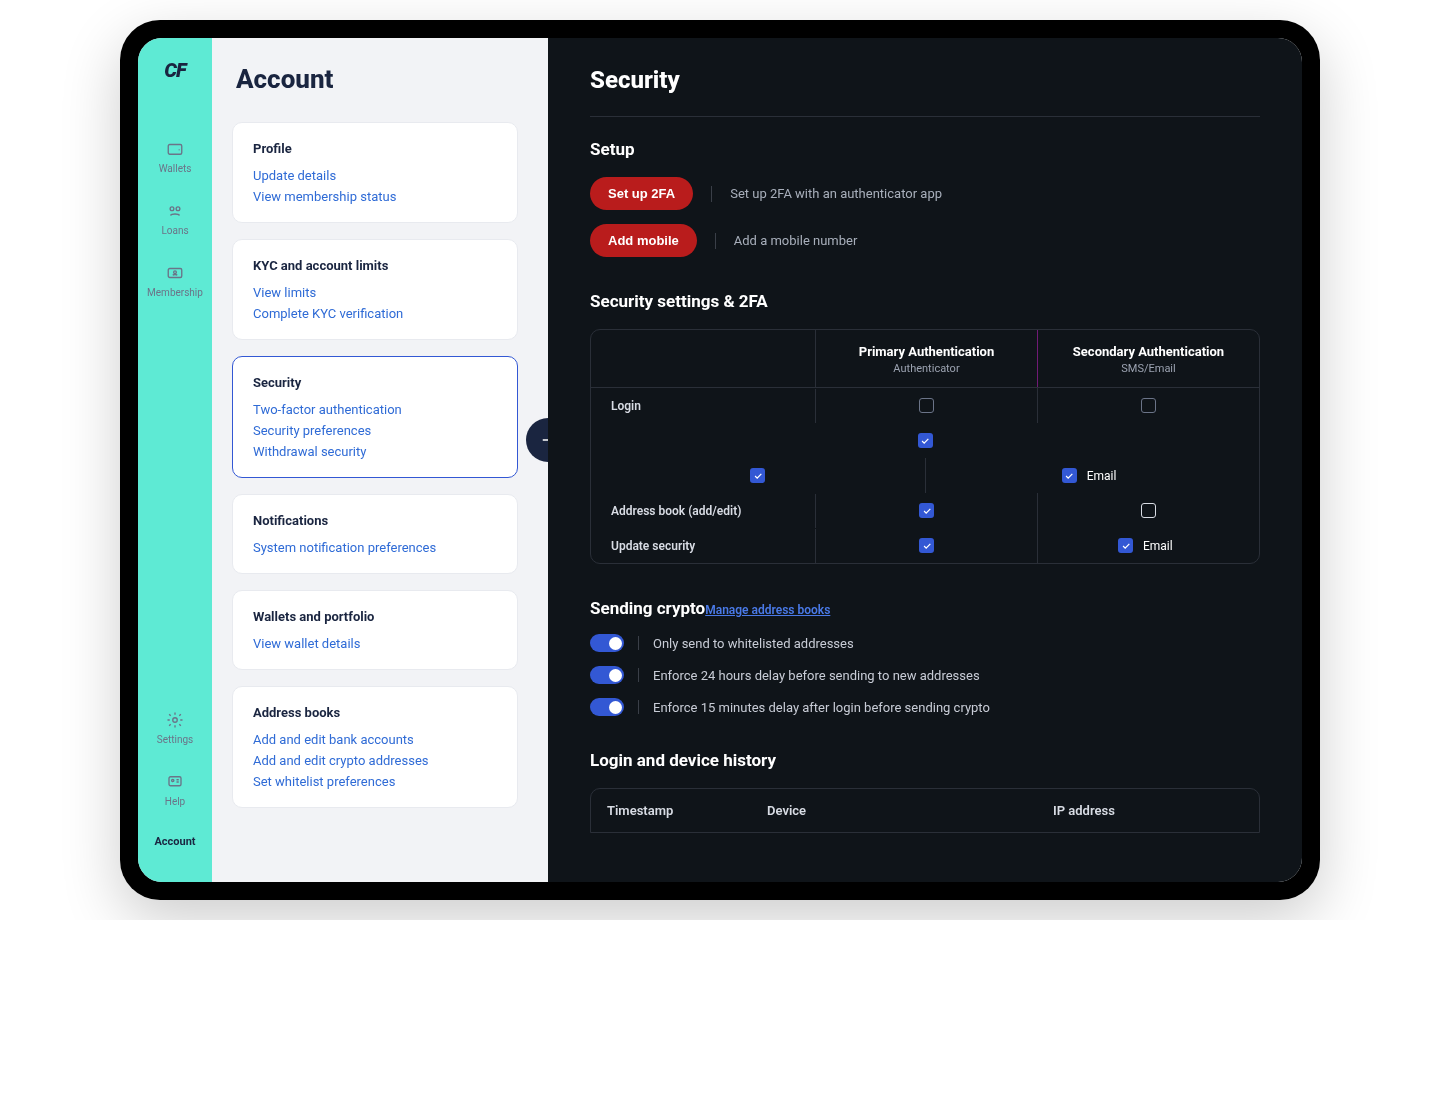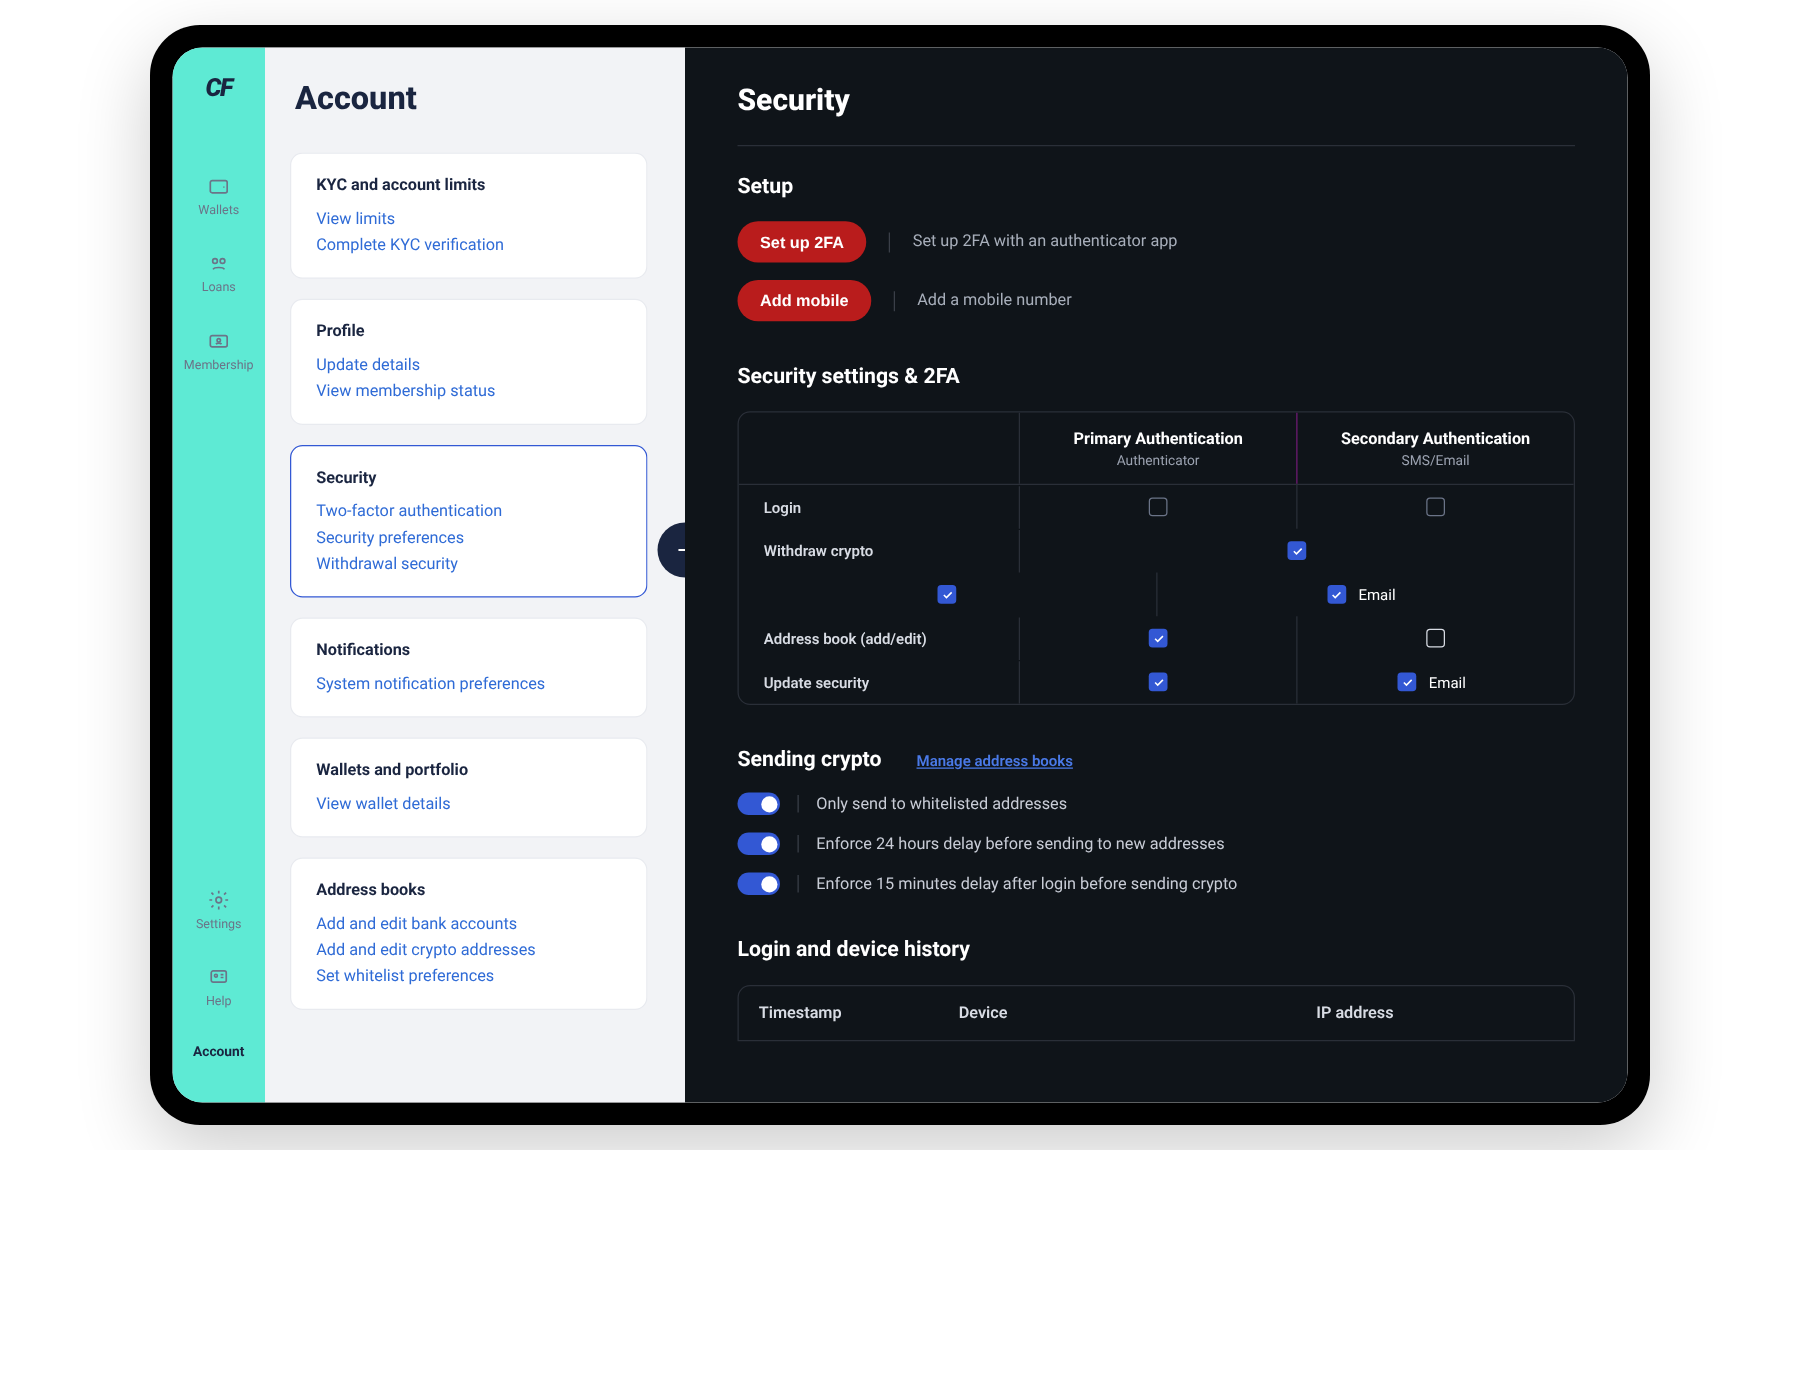--- a/index.html
+++ b/index.html
@@ -214,21 +214,21 @@
 }
 .cb-empty { border: 1.5px solid #6b7488; }
 .cb-empty-light { border: 1.5px solid #d8dce4; }
 .cb-checked { background: #3358d4; }
 .cb-checked svg { width: 10px; height: 10px; color: #fff; }
 .cb-label { font-size: 12px; color: #fff; width: 36px; text-align: left; }
 
 .sending-row {
   display: flex;
   align-items: baseline;
-  gap: 28px;
+  gap: 0;
   margin-bottom: 16px;
 }
 .manage-link {
   font-size: 12px;
   color: #4a7ae8;
   text-decoration: underline;
   cursor: pointer;
   font-weight: 600;
 }
 .toggle-row {
@@ -328,29 +328,29 @@
           <span class="nav-label" style="font-weight:700;font-size:11px;">Account</span>
         </div>
       </div>
     </div>
 
     <div class="account-panel">
       <div class="account-title">Account</div>
 
       <div class="cards-scroll">
         <div class="card">
+          <div class="card-title">Profile</div>
+          <a class="card-link">Update details</a>
+          <a class="card-link">View membership status</a>
+        </div>
+
+        <div class="card">
           <div class="card-title">KYC and account limits</div>
           <a class="card-link">View limits</a>
           <a class="card-link">Complete KYC verification</a>
-        </div>
-
-        <div class="card">
-          <div class="card-title">Profile</div>
-          <a class="card-link">Update details</a>
-          <a class="card-link">View membership status</a>
         </div>
 
         <div class="card active">
           <div class="card-title">Security</div>
           <a class="card-link">Two-factor authentication</a>
           <a class="card-link">Security preferences</a>
           <a class="card-link">Withdrawal security</a>
         </div>
 
         <div class="card">
@@ -413,21 +413,20 @@
           <div class="gr-label">Login</div>
           <div class="gr-cell">
               <div class="checkbox cb-empty"></div>
             </div>
           <div class="gr-cell">
               <div class="checkbox cb-empty"></div>
             </div>
         </div>
 
         <div class="grid-row">
-          <div class="gr-label">Withdraw crypto</div>
           <div class="gr-cell">
               <div class="checkbox cb-checked">
                 <svg viewBox="0 0 24 24" fill="none" stroke="currentColor" stroke-width="3">
                   <path d="M5 12l5 5L20 7"></path>
                 </svg>
               </div>
             </div>
         </div>
 
         <div class="grid-row">

